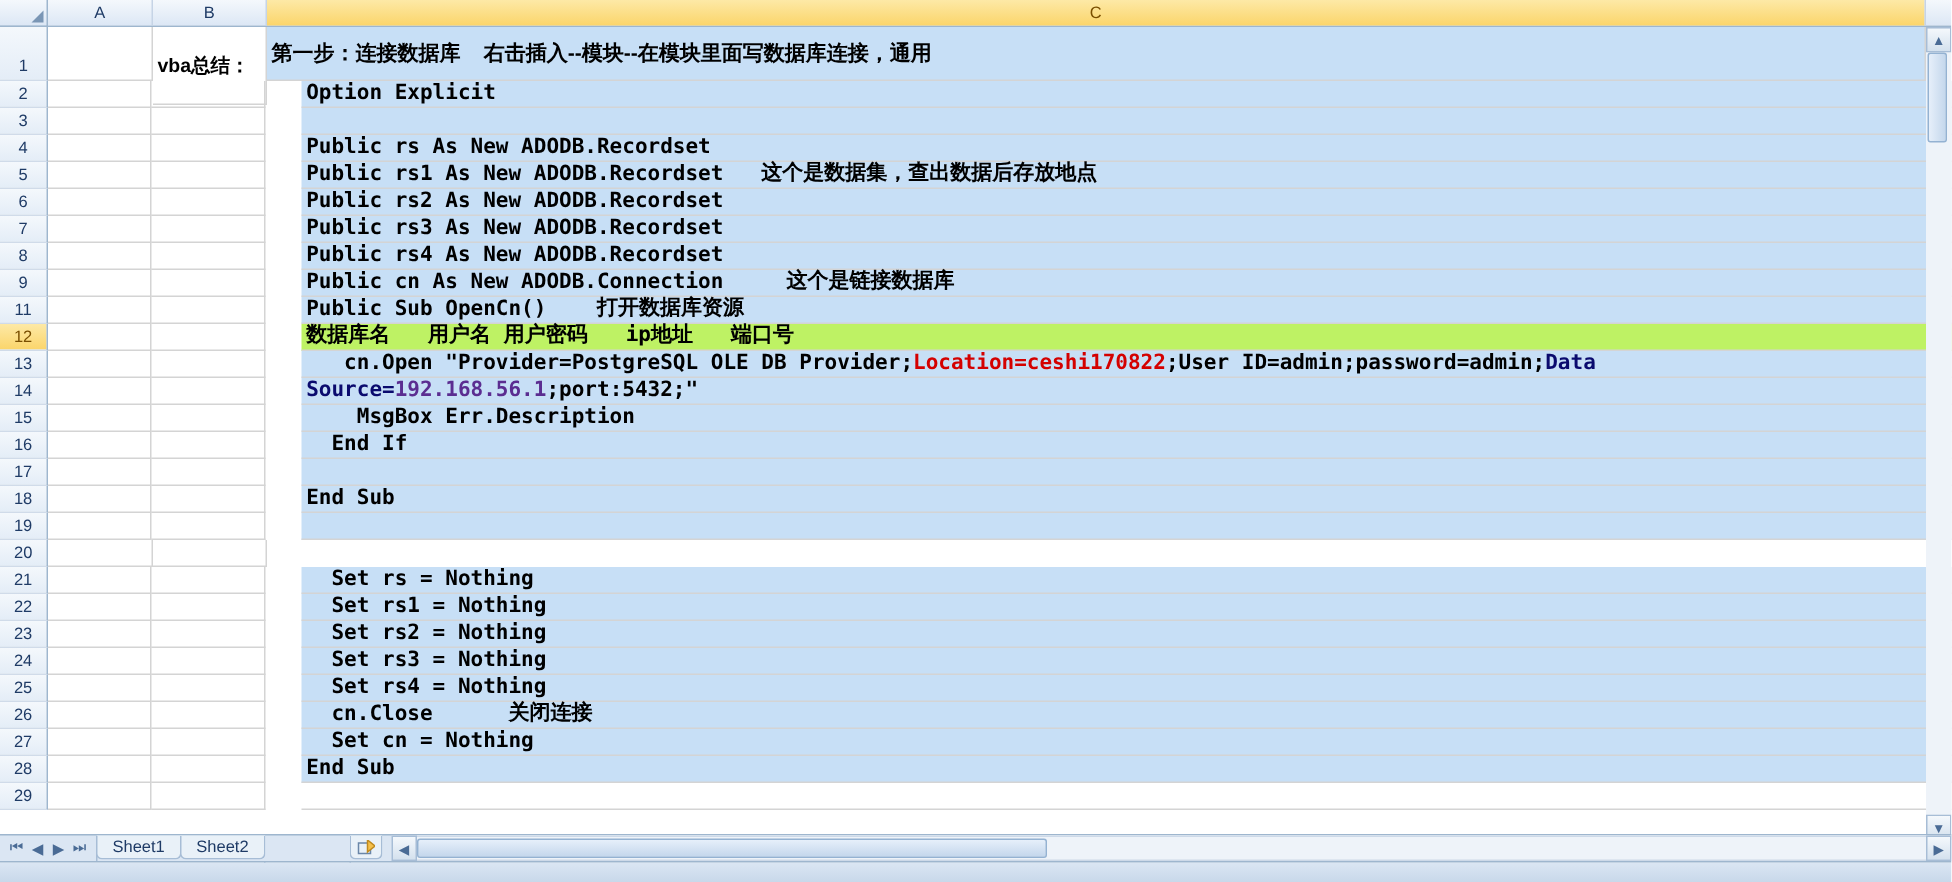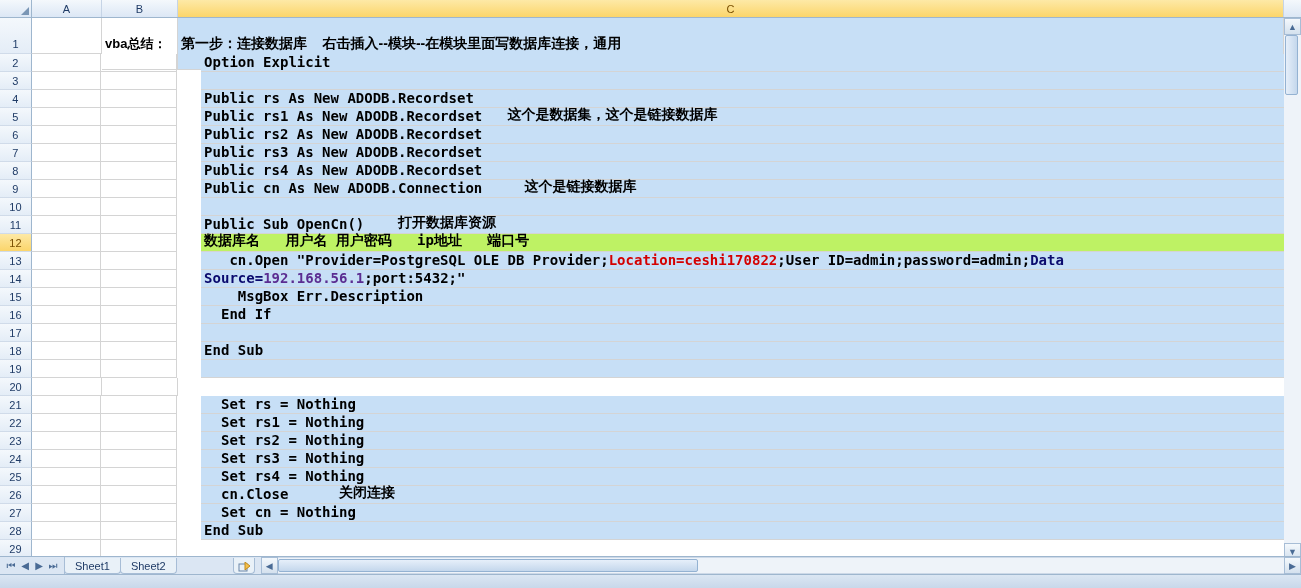--- a/index.html
+++ b/index.html
@@ -135,21 +135,21 @@
   .tab-nav span {
     width: 12px; height: 14px;
     display: inline-flex;
     align-items: center;
     justify-content: center;
     color: #4a6b95;
     font-size: 10px;
     margin: 0 1px;
     cursor: pointer;
   }
-  .tabs { display: flex; align-items: center; }
+  .tabs { display: flex; align-items: flex-start; }
   .tab {
     padding: 2px 10px 1px;
     background: #e9f1f8;
     border: 1px solid #a7bdd6;
     border-top: none;
     border-radius: 0 0 4px 4px;
     margin-left: -1px;
     font-size: 11px;
     color: #1f3b66;
     cursor: pointer;
@@ -259,21 +259,21 @@
     <div class="corner-cell"></div>
     <div class="col-header col-a">A</div>
     <div class="col-header col-b">B</div>
     <div class="col-header col-c col-hl">C</div>
   </div>
 
   <div class="row row-merged">
     <div class="row-header">1</div>
     <div class="cell cell-a" style="height:36px;"></div>
     <div class="cell cell-b-merged" style="height:52px;border-bottom:1px solid #d4d4d4;border-right:1px solid #d4d4d4;">vba总结：</div>
-    <div class="cell cell-c bg-hl title-row" style="height:52px;">第一步：连接数据库    右击插入--模块--在模块里面写数据库连接，通用</div>
+    <div class="cell cell-c bg-hl title-row" style="height:36px;">第一步：连接数据库    右击插入--模块--在模块里面写数据库连接，通用</div>
   </div>
 
   <div id="rows-container">
       <div class="row">
         <div class="row-header">2</div>
         <div class="cell cell-a"></div>
         <div class="cell cell-b"></div>
         <div class="cell cell-c code-line bg-hl"><span>Option Explicit</span></div>
       </div>
       <div class="row">
@@ -285,21 +285,21 @@
       <div class="row">
         <div class="row-header">4</div>
         <div class="cell cell-a"></div>
         <div class="cell cell-b"></div>
         <div class="cell cell-c code-line bg-hl"><span>Public rs As New ADODB.Recordset</span></div>
       </div>
       <div class="row">
         <div class="row-header">5</div>
         <div class="cell cell-a"></div>
         <div class="cell cell-b"></div>
-        <div class="cell cell-c code-line bg-hl"><span>Public rs1 As New ADODB.Recordset   </span><span class="cmt">这个是数据集，这个是链接数据库</span></div>
+        <div class="cell cell-c code-line bg-hl"><span>Public rs1 As New ADODB.Recordset   </span><span class="cmt">这个是数据集，查出数据后存放地点</span></div>
       </div>
       <div class="row">
         <div class="row-header">6</div>
         <div class="cell cell-a"></div>
         <div class="cell cell-b"></div>
         <div class="cell cell-c code-line bg-hl"><span>Public rs2 As New ADODB.Recordset</span></div>
       </div>
       <div class="row">
         <div class="row-header">7</div>
         <div class="cell cell-a"></div>
@@ -310,26 +310,20 @@
         <div class="row-header">8</div>
         <div class="cell cell-a"></div>
         <div class="cell cell-b"></div>
         <div class="cell cell-c code-line bg-hl"><span>Public rs4 As New ADODB.Recordset</span></div>
       </div>
       <div class="row">
         <div class="row-header">9</div>
         <div class="cell cell-a"></div>
         <div class="cell cell-b"></div>
         <div class="cell cell-c code-line bg-hl"><span>Public cn As New ADODB.Connection     </span><span class="cmt">这个是链接数据库</span></div>
-      </div>
-      <div class="row">
-        <div class="row-header">10</div>
-        <div class="cell cell-a"></div>
-        <div class="cell cell-b"></div>
-        <div class="cell cell-c code-line bg-hl"><span></span></div>
       </div>
       <div class="row">
         <div class="row-header">11</div>
         <div class="cell cell-a"></div>
         <div class="cell cell-b"></div>
         <div class="cell cell-c code-line bg-hl"><span>Public Sub OpenCn()    </span><span class="cmt">打开数据库资源</span></div>
       </div>
       <div class="row">
         <div class="row-header row-hl">12</div>
         <div class="cell cell-a"></div>

